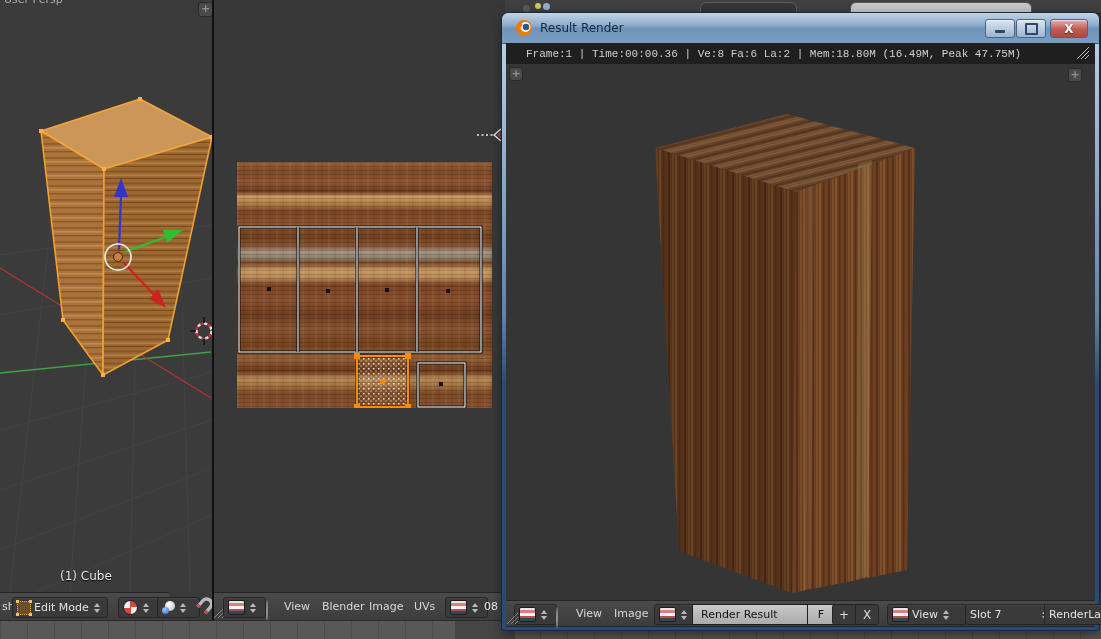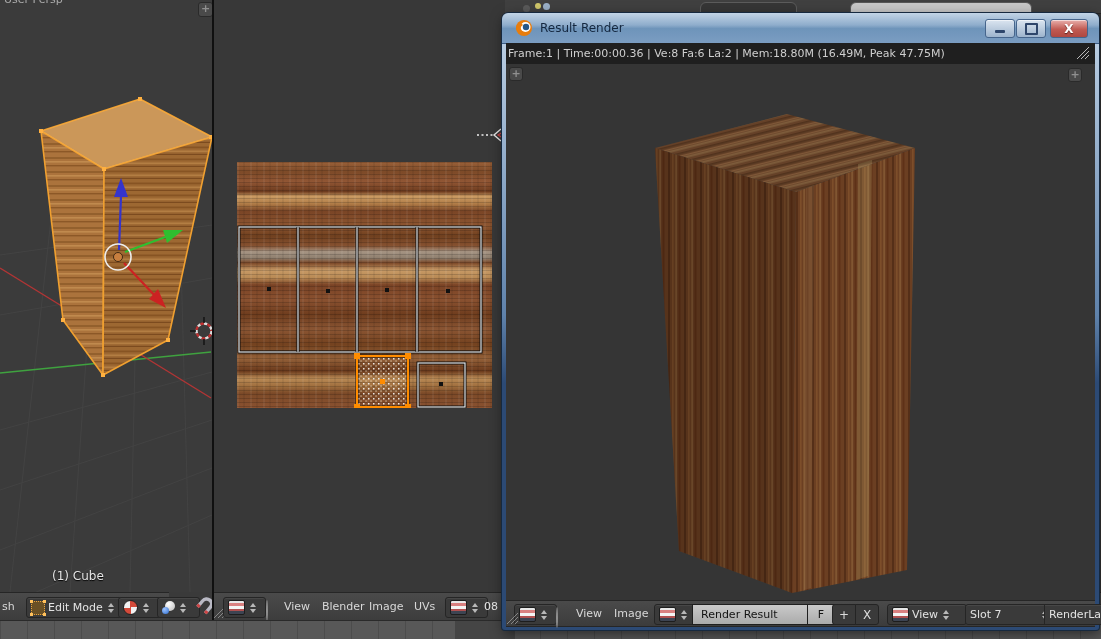--- a/index.html
+++ b/index.html
@@ -138,31 +138,31 @@
         <g stroke="#161616" stroke-width="1.6">
           <line x1="204" y1="317" x2="204" y2="323"></line>
             <line x1="204" y1="339" x2="204" y2="345"></line>
           <line x1="190" y1="331" x2="196" y2="331"></line>
             <line x1="212" y1="331" x2="218" y2="331"></line>
         </g>
       </g>
     </svg>
 
     <div class="abs small-text" style="left:4px;top:-7px;color:#aaaaaa;font-size:11px;">User Persp</div>
-    <div class="abs" style="left:52px;top:569px;color:#e6e6e6;font-size:12px;text-shadow:0 1px 1px #000;">(1) Cube</div>
+    <div class="abs" style="left:60px;top:569px;color:#e6e6e6;font-size:12px;text-shadow:0 1px 1px #000;">(1) Cube</div>
   </div>
 
   <div class="abs plus-btn" style="left:198px;top:2px;">+</div>
   <div class="abs plus-btn" style="left:214px;top:2px;">+</div>
   <div class="abs plus-btn" style="left:487px;top:1px;">+</div>
 
   <div class="abs area-header" style="left:0;top:592px;width:169px;height:28px;">
     <span class="abs menu-label" style="left:2px;top:0;">sh</span>
 
-    <div class="abs widget" style="left:26px;top:4px;width:86px;">
+    <div class="abs widget" style="left:12px;top:4px;width:86px;">
       <span style="width:12px;height:12px;display:inline-block;position:relative;border:1px dotted #e8a33c;background:#6a5025;">
         <i style="position:absolute;left:-2px;top:-2px;width:3px;height:3px;background:#ffc15e;"></i>
         <i style="position:absolute;right:-2px;top:-2px;width:3px;height:3px;background:#ffc15e;"></i>
         <i style="position:absolute;left:-2px;bottom:-2px;width:3px;height:3px;background:#ffc15e;"></i>
         <i style="position:absolute;right:-2px;bottom:-2px;width:3px;height:3px;background:#ffc15e;"></i>
       </span>
       <span class="wtext">Edit Mode</span>
       <span class="updown">
           <i class="up"></i>
           <i class="dn"></i>
@@ -325,21 +325,21 @@
         </div>
       <div class="abs winbtn minmax" style="left:514px;top:6px;">
           <i class="glyph-max"></i>
         </div>
       <div class="abs winbtn close" style="left:548px;top:6px;">
           <span class="glyph-x">X</span>
         </div>
     </div>
 
     <div class="abs statsbar" style="left:4px;top:30px;width:589px;height:21px;">
-      <span style="padding-left:2px;">Frame:1 | Time:00:00.36 | Ve:8 Fa:6 La:2 | Mem:18.80M (16.49M, Peak 47.75M)</span>
+      <span style="padding-left:20px;font-family:Liberation Mono, monospace;">Frame:1 | Time:00:00.36 | Ve:8 Fa:6 La:2 | Mem:18.80M (16.49M, Peak 47.75M)</span>
       <svg class="abs grip" width="16" height="16" style="right:4px;top:2px;">
         <g stroke="#e0e0e0" stroke-width="1">
             <line x1="2" y1="14" x2="14" y2="2"></line>
             <line x1="6" y1="14" x2="14" y2="6"></line>
             <line x1="10" y1="14" x2="14" y2="10"></line>
           </g>
       </svg>
     </div>
 
     <div class="abs" style="left:4px;top:51px;width:589px;height:536px;background:#353535;overflow:hidden;">

